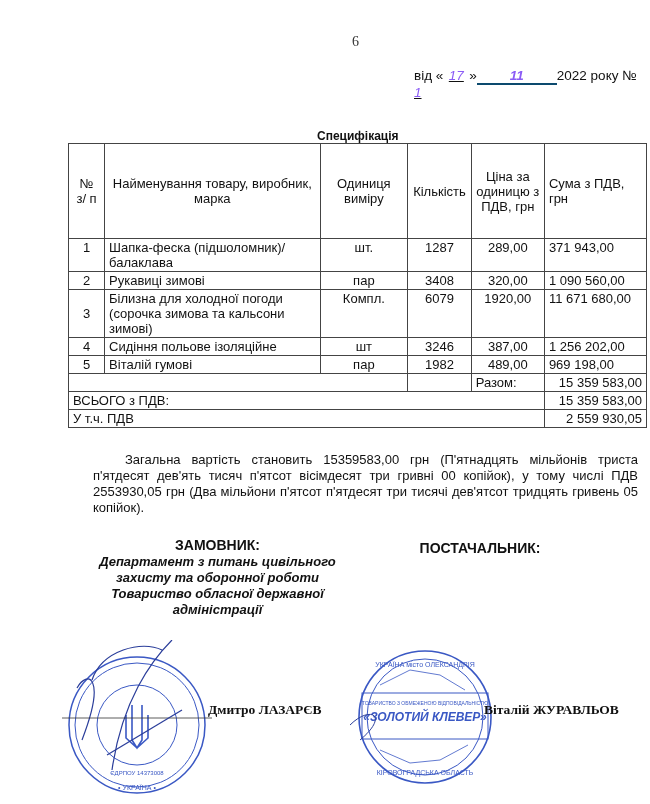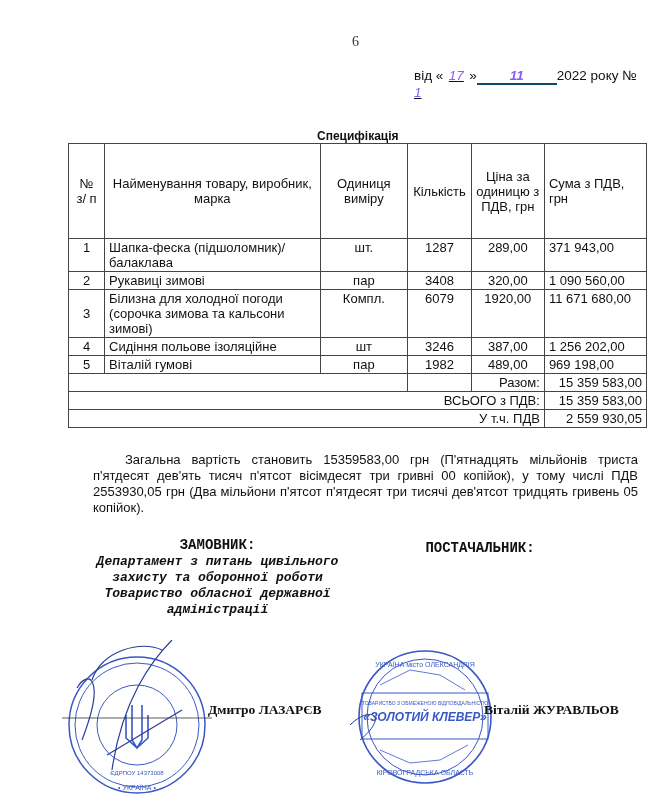--- a/index.html
+++ b/index.html
@@ -12,24 +12,24 @@
     table.spec { position: absolute; left: 68px; top: 143px; border-collapse: collapse; font-size: 13px; width: 579px; }
     table.spec td, table.spec th { border: 1px solid #444; padding: 1px 4px; vertical-align: top; font-weight: normal; line-height: 15px; }
     table.spec th { vertical-align: middle; text-align: center; height: 92px; }
     .c-no { width: 26px; text-align: center; }
     .c-name { width: 200px; }
     .c-unit { width: 76px; text-align: center; }
     .c-qty { width: 50px; text-align: center; }
     .c-price { width: 62px; text-align: center; }
     .c-sum { width: 90px; text-align: left; }
     .mid { vertical-align: middle !important; }
-    .sum-label { text-align: right; font-weight: bold; }
+    .sum-label { font-weight: bold; }
     .sum-val { text-align: right; font-weight: bold; }
     .para { position: absolute; left: 93px; top: 452px; width: 545px; font-size: 13px; line-height: 16px; text-align: justify; text-indent: 32px; }
-    .party { position: absolute; font-family: Liberation Mono, monospace; text-align: center; font-size: 13px; line-height: 16px; }
+    .party { position: absolute; font-family: Liberation Sans, sans-serif; text-align: center; font-size: 13px; line-height: 16px; }
     .party .head { font-weight: bold; font-size: 14px; margin-bottom: 1px; }
     .party .org { font-weight: bold; font-style: italic; }
     .customer { left: 95px; top: 537px; width: 245px; }
     .supplier { left: 385px; top: 540px; width: 190px; }
     .sign-name { position: absolute; font-family: "Liberation Serif", serif; font-weight: bold; font-size: 13.5px; }
     .sign-left { left: 208px; top: 702px; }
     .sign-right { left: 484px; top: 702px; }
     .stamp { position: absolute; }
   </style>
 </head>

